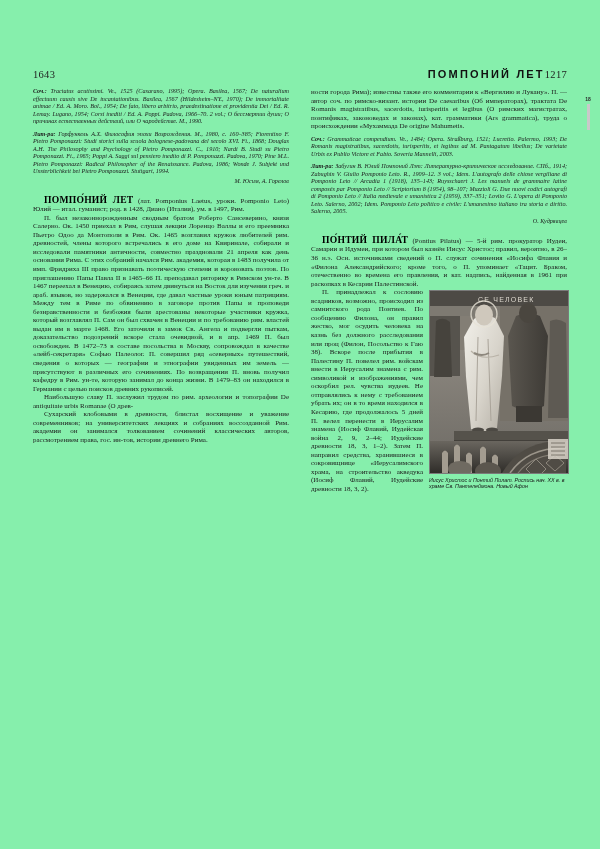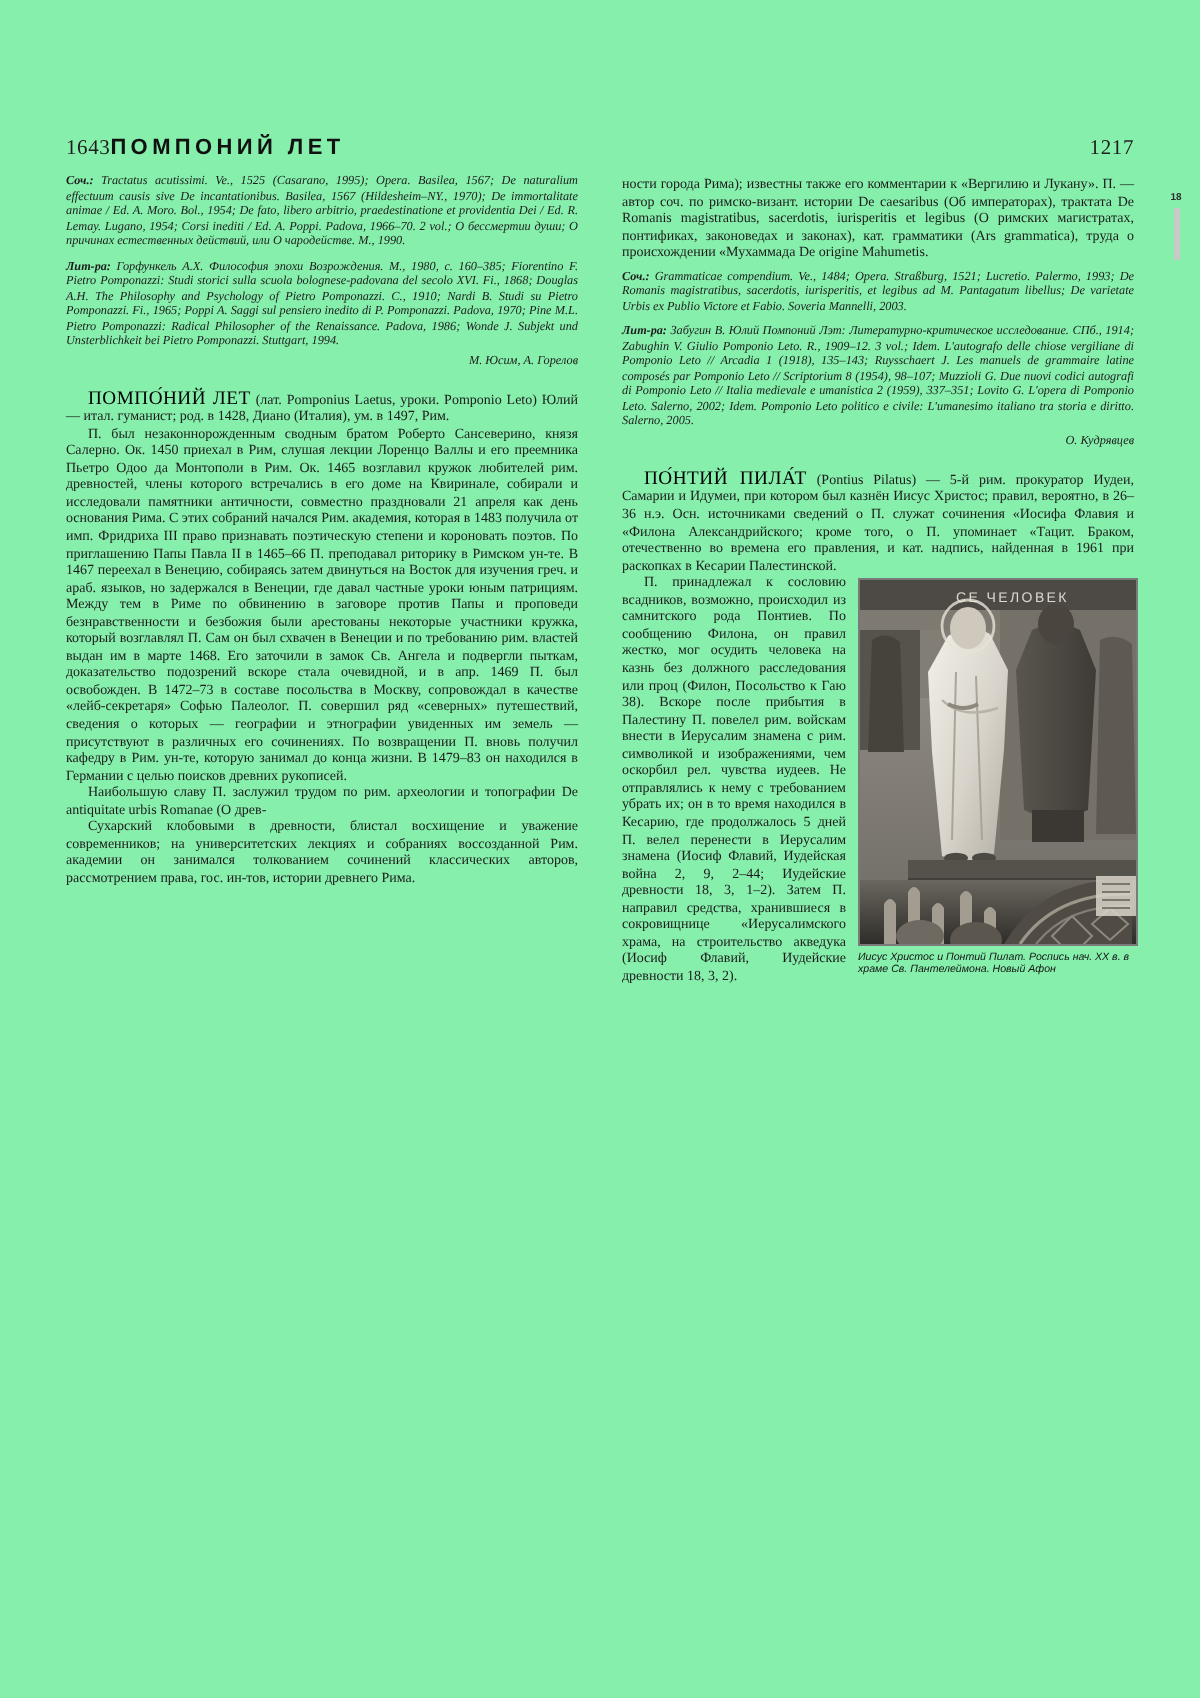--- a/index.html
+++ b/index.html
@@ -38,21 +38,21 @@
     font-size: 10.5px;
     letter-spacing: 0.3px;
     color: #1d1d1d;
   }
   .head-title {
     font-family: "Liberation Sans", "DejaVu Sans", sans-serif;
     font-weight: bold;
     font-size: 11px;
     letter-spacing: 2.2px;
     color: #111;
-    text-align: left;
+    text-align: right;
     flex: 1;
   }
   
   .columns {
     position: absolute;
     left: 33px;
     top: 88px;
     width: 534px;
     height: 700px;
   }
@@ -102,21 +102,21 @@
   }
   .entry-first-line {
     font-size: 7.0px;
     line-height: 8.6px;
     text-align: justify;
     text-indent: 11px;
     margin: 0;
   }
   .headword {
     font-family: "Liberation Serif", "DejaVu Serif", serif;
-    font-weight: normal;
+    font-weight: bold;
     font-size: 9.6px;
     letter-spacing: 0.25px;
     color: #000;
   }
   .gap-sm { height: 5px; }
   .gap-lg { height: 10px; }
 
   
   .figure {
     float: right;

